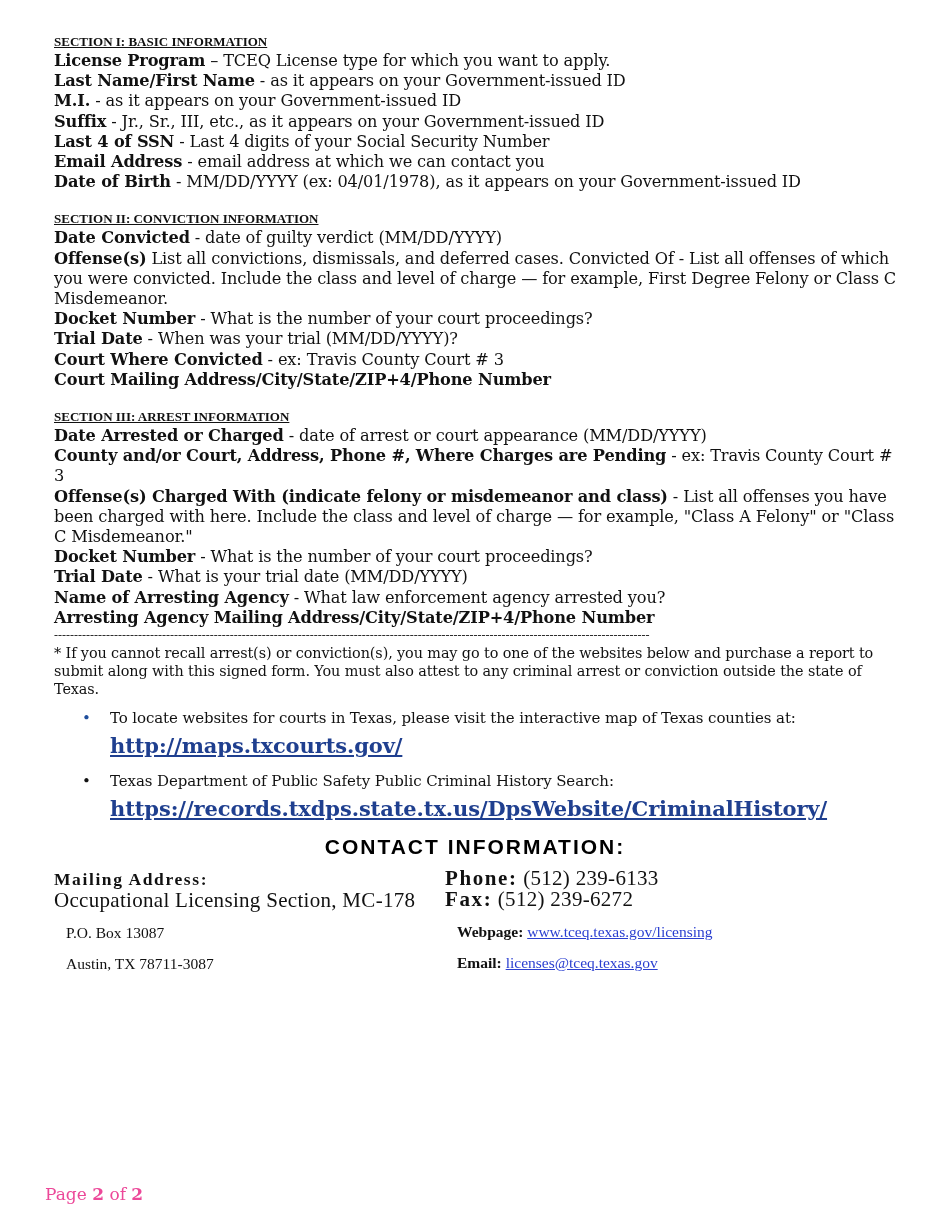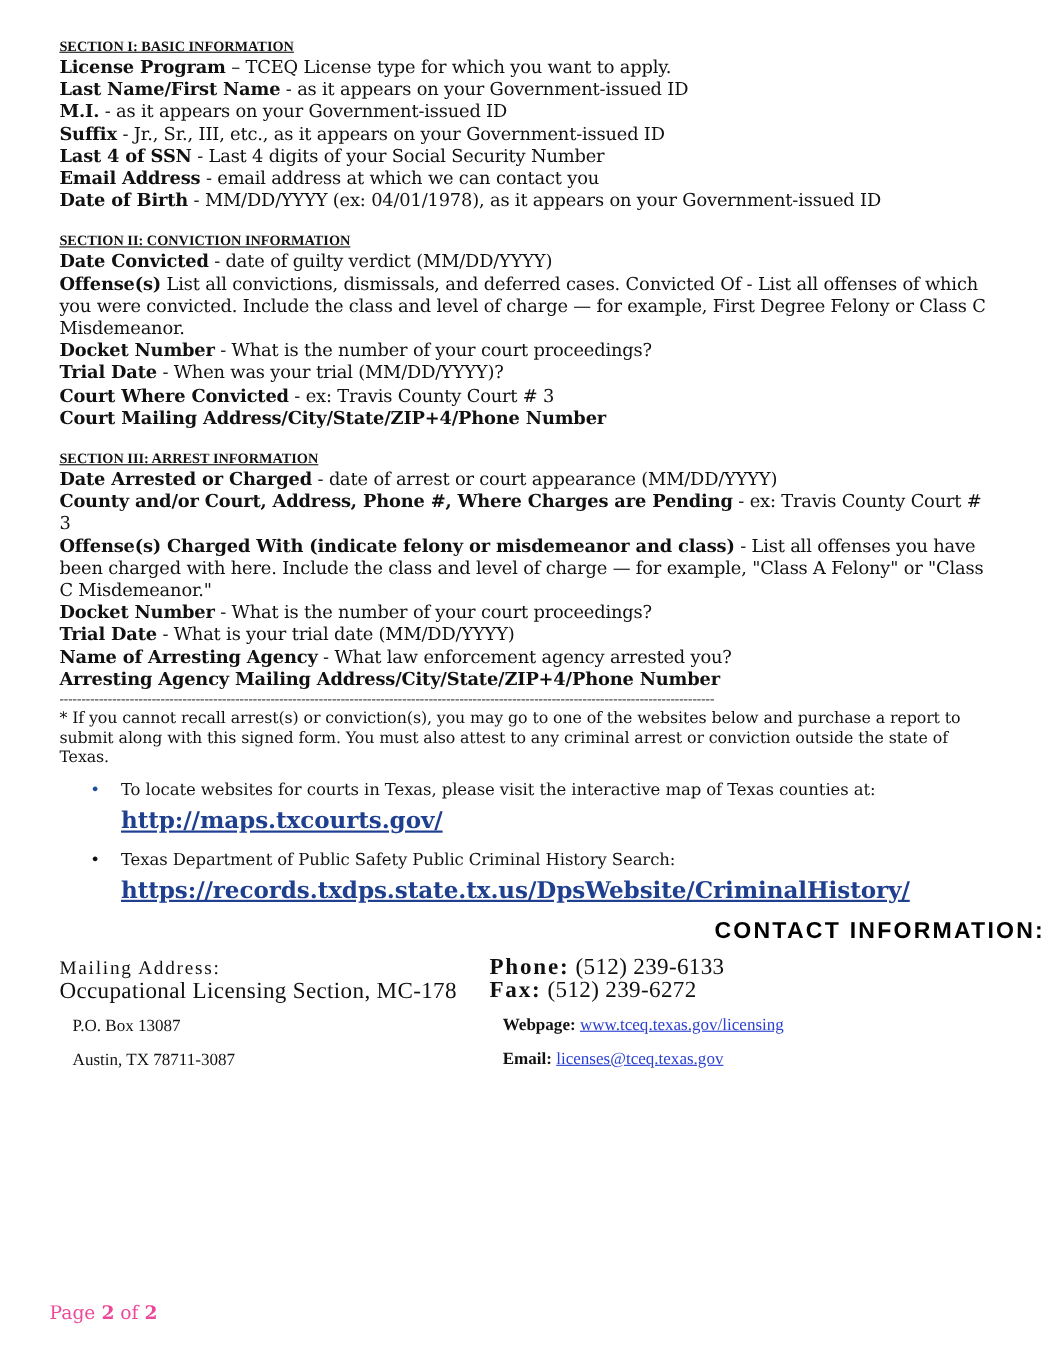--- a/index.html
+++ b/index.html
@@ -36,28 +36,28 @@
     }
     .bullet.blue { color: #1f4e9c; }
     .bullet.black { color: #111; }
     .li-text { font-family: "DejaVu Serif", serif; font-size: 15px; line-height: 20px; letter-spacing: -0.1px; }
     .li-link {
       display: inline-block; margin-top: 8px;
       font-family: "DejaVu Serif", serif; font-weight: bold; font-size: 21px; line-height: 20px;
       color: #1f3f8f; text-decoration: underline; letter-spacing: -0.1px;
     }
     .contact-title {
-      position: absolute; left: 0; top: 835px; width: 950px; text-align: right;
+      position: absolute; left: 0; top: 835px; width: 950px; text-align: center;
       font-family: "Liberation Sans", sans-serif; font-weight: bold; font-size: 21px;
       letter-spacing: 2px; color: #000;
     }
     .contact-left { position: absolute; left: 54px; top: 868px; width: 380px; }
     .contact-right { position: absolute; left: 445px; top: 868px; width: 420px; }
     .c-head {
-      font-family: "Liberation Serif", serif; font-weight: normal; font-size: 17.5px;
+      font-family: "Liberation Serif", serif; font-weight: bold; font-size: 17.5px;
       letter-spacing: 1.6px; line-height: 22px; margin: 0;
     }
     .c-line1 { font-family: "Liberation Serif", serif; font-size: 21px; line-height: 21px; letter-spacing: 0.3px; margin: 0; }
     .c-line { font-family: "Liberation Serif", serif; font-size: 15.5px; line-height: 19px; margin: 12px; }
     .c-label-sp { font-weight: bold; letter-spacing: 1.6px; }
     .c-label { font-weight: bold; }
     .c-link { color: #2a3fd0; text-decoration: underline; }
     .footer {
       position: absolute; left: 45px; top: 1184px;
       font-family: "DejaVu Serif", serif; font-size: 17px; color: #ec4899;

